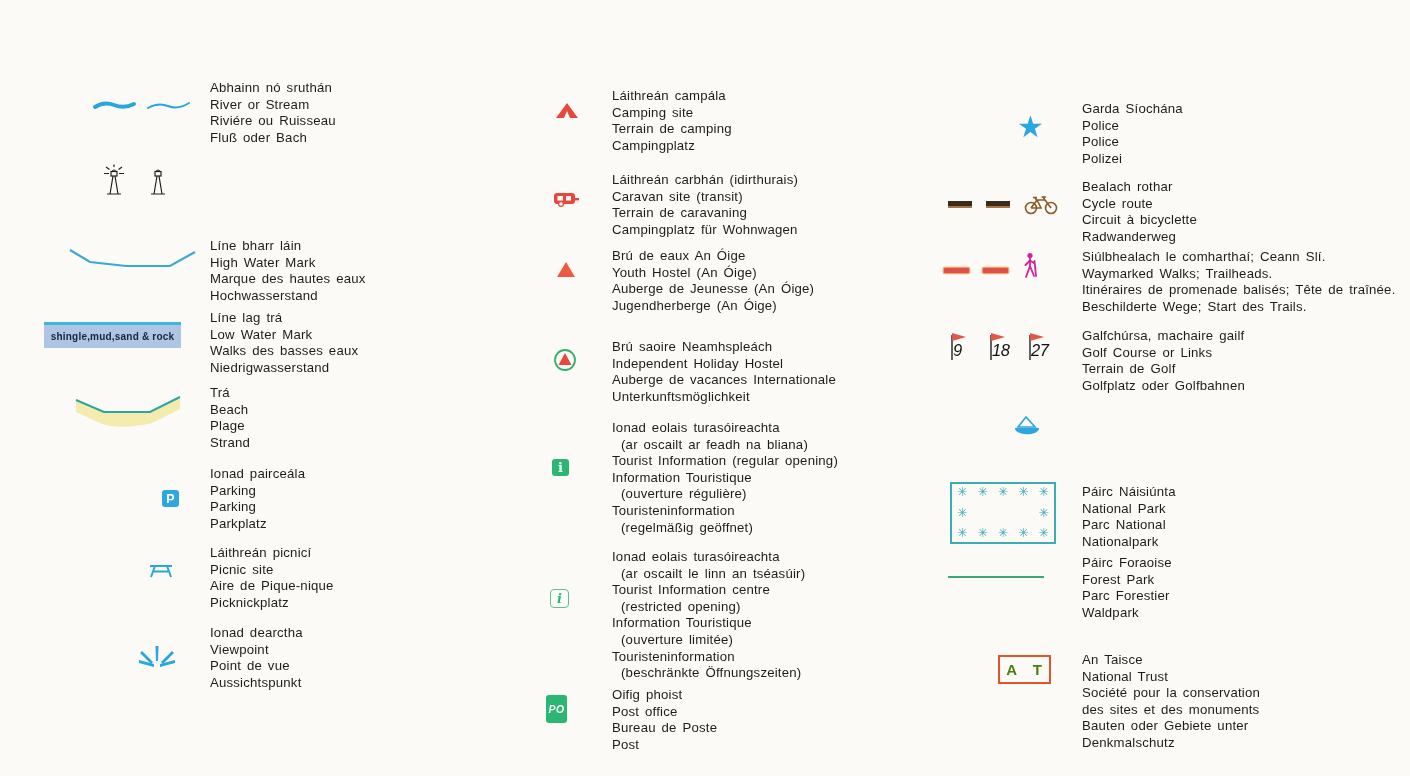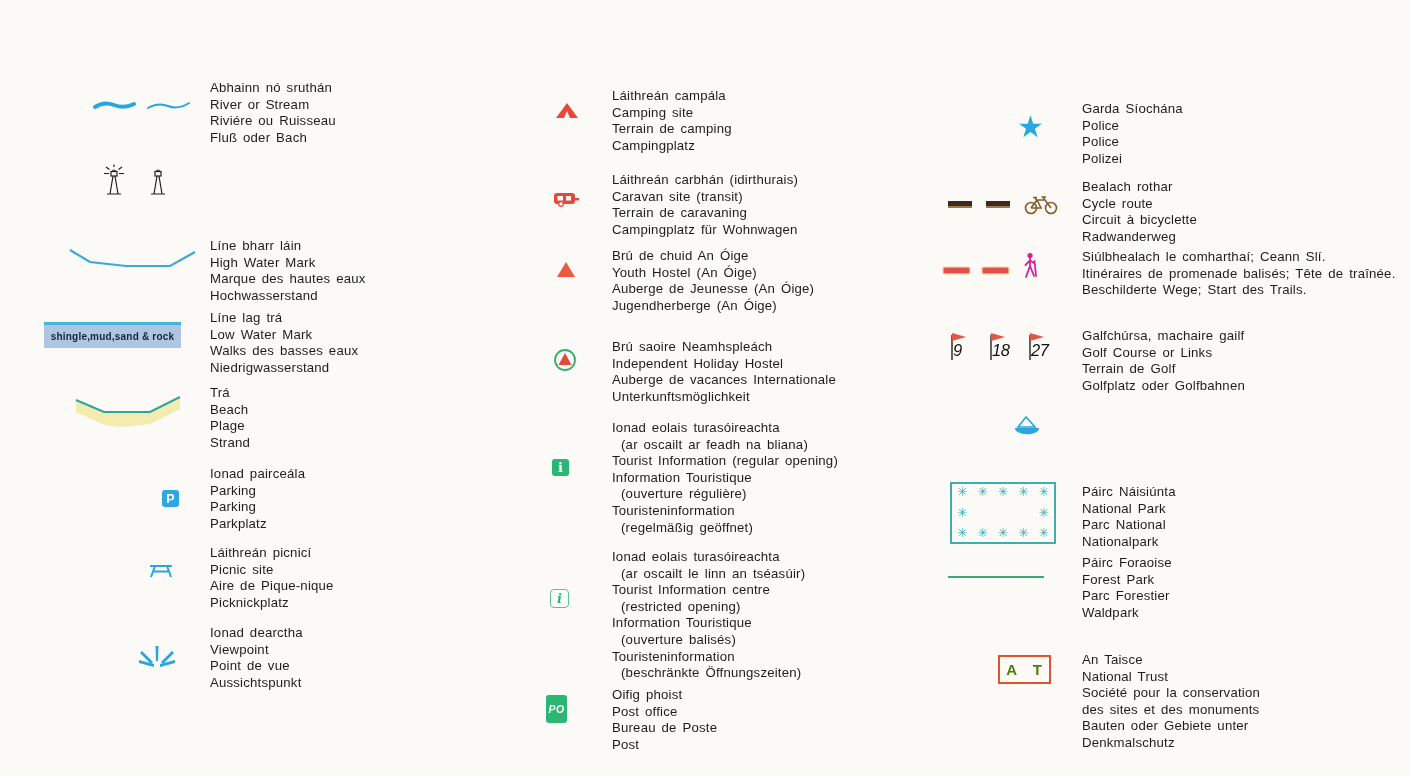--- a/index.html
+++ b/index.html
@@ -182,21 +182,21 @@
       <div class="line">Terrain de caravaning</div>
       <div class="line">Campingplatz für Wohnwagen</div>
     </div>
 
   <div class="sym" style="left:557px;top:262px;">
     <svg width="18" height="15" viewBox="0 0 18 15">
       <polygon points="9,0 0,15 18,15" fill="#ee5a40"></polygon>
     </svg>
   </div>
   <div class="txt" style="left:612px;top:248px;">
-      <div class="line">Brú de chuid An Óige</div>
+      <div class="line">Brú de eaux An Óige</div>
       <div class="line">Youth Hostel (An Óige)</div>
       <div class="line">Auberge de Jeunesse (An Óige)</div>
       <div class="line">Jugendherberge (An Óige)</div>
     </div>
 
   <div class="sym" style="left:553px;top:348px;">
     <svg width="24" height="24" viewBox="0 0 24 24">
       <circle cx="12" cy="12" r="10" fill="none" stroke="#33b06e" stroke-width="1.8"></circle>
       <polygon points="12,5 5.5,17 18.5,17" fill="#e8483c"></polygon>
     </svg>
@@ -223,21 +223,21 @@
 
   <div class="sym" style="left:550px;top:589px;">
     <div class="sq info-outline-sq">i</div>
   </div>
   <div class="txt" style="left:612px;top:549px;">
       <div class="line">Ionad eolais turasóireachta</div>
       <div class="line indent">(ar oscailt le linn an tséasúir)</div>
       <div class="line">Tourist Information centre</div>
       <div class="line indent">(restricted opening)</div>
       <div class="line">Information Touristique</div>
-      <div class="line indent">(ouverture balisés)</div>
+      <div class="line indent">(ouverture limitée)</div>
       <div class="line">Touristeninformation</div>
       <div class="line indent">(beschränkte Öffnungszeiten)</div>
     </div>
 
   <div class="sym" style="left:546px;top:695px;">
     <div class="sq po-sq">PO</div>
   </div>
   <div class="txt" style="left:612px;top:687px;">
       <div class="line">Oifig phoist</div>
       <div class="line">Post office</div>
@@ -280,20 +280,21 @@
       <span class="dash-walk" style="margin-top:10px;"></span>
       <span class="dash-walk" style="margin-top:10px;"></span>
       <svg width="16" height="27" viewBox="0 0 16 27">
         <circle cx="8" cy="3.5" r="2.6" fill="#d6219c"></circle>
         <path d="M8,6 L8,14 M8,14 L4,25 M8,14 L12,24 M8,8.5 L3.5,13 M8,8.5 L12,11 M12.5,9 L14,24" stroke="#d6219c" stroke-width="1.8" fill="none" stroke-linecap="round"></path>
       </svg>
     </div>
   </div>
   <div class="txt" style="left:1082px;top:249px;">
       <div class="line">Siúlbhealach le comharthaí; Ceann Slí.</div>
+      <div class="line">Waymarked Walks; Trailheads.</div>
       <div class="line">Itinéraires de promenade balisés; Tête de traînée.</div>
       <div class="line">Beschilderte Wege; Start des Trails.</div>
     </div>
 
   <div class="sym" style="left:948px;top:331px;">
     <div class="golf-row">
       <span class="golfflag">
         <svg width="20" height="31" viewBox="0 0 20 31">
           <path d="M4,4 V29" stroke="#222" stroke-width="1.4"></path>
           <polygon points="4,2 18,6 4,10" fill="#e2574c"></polygon>

